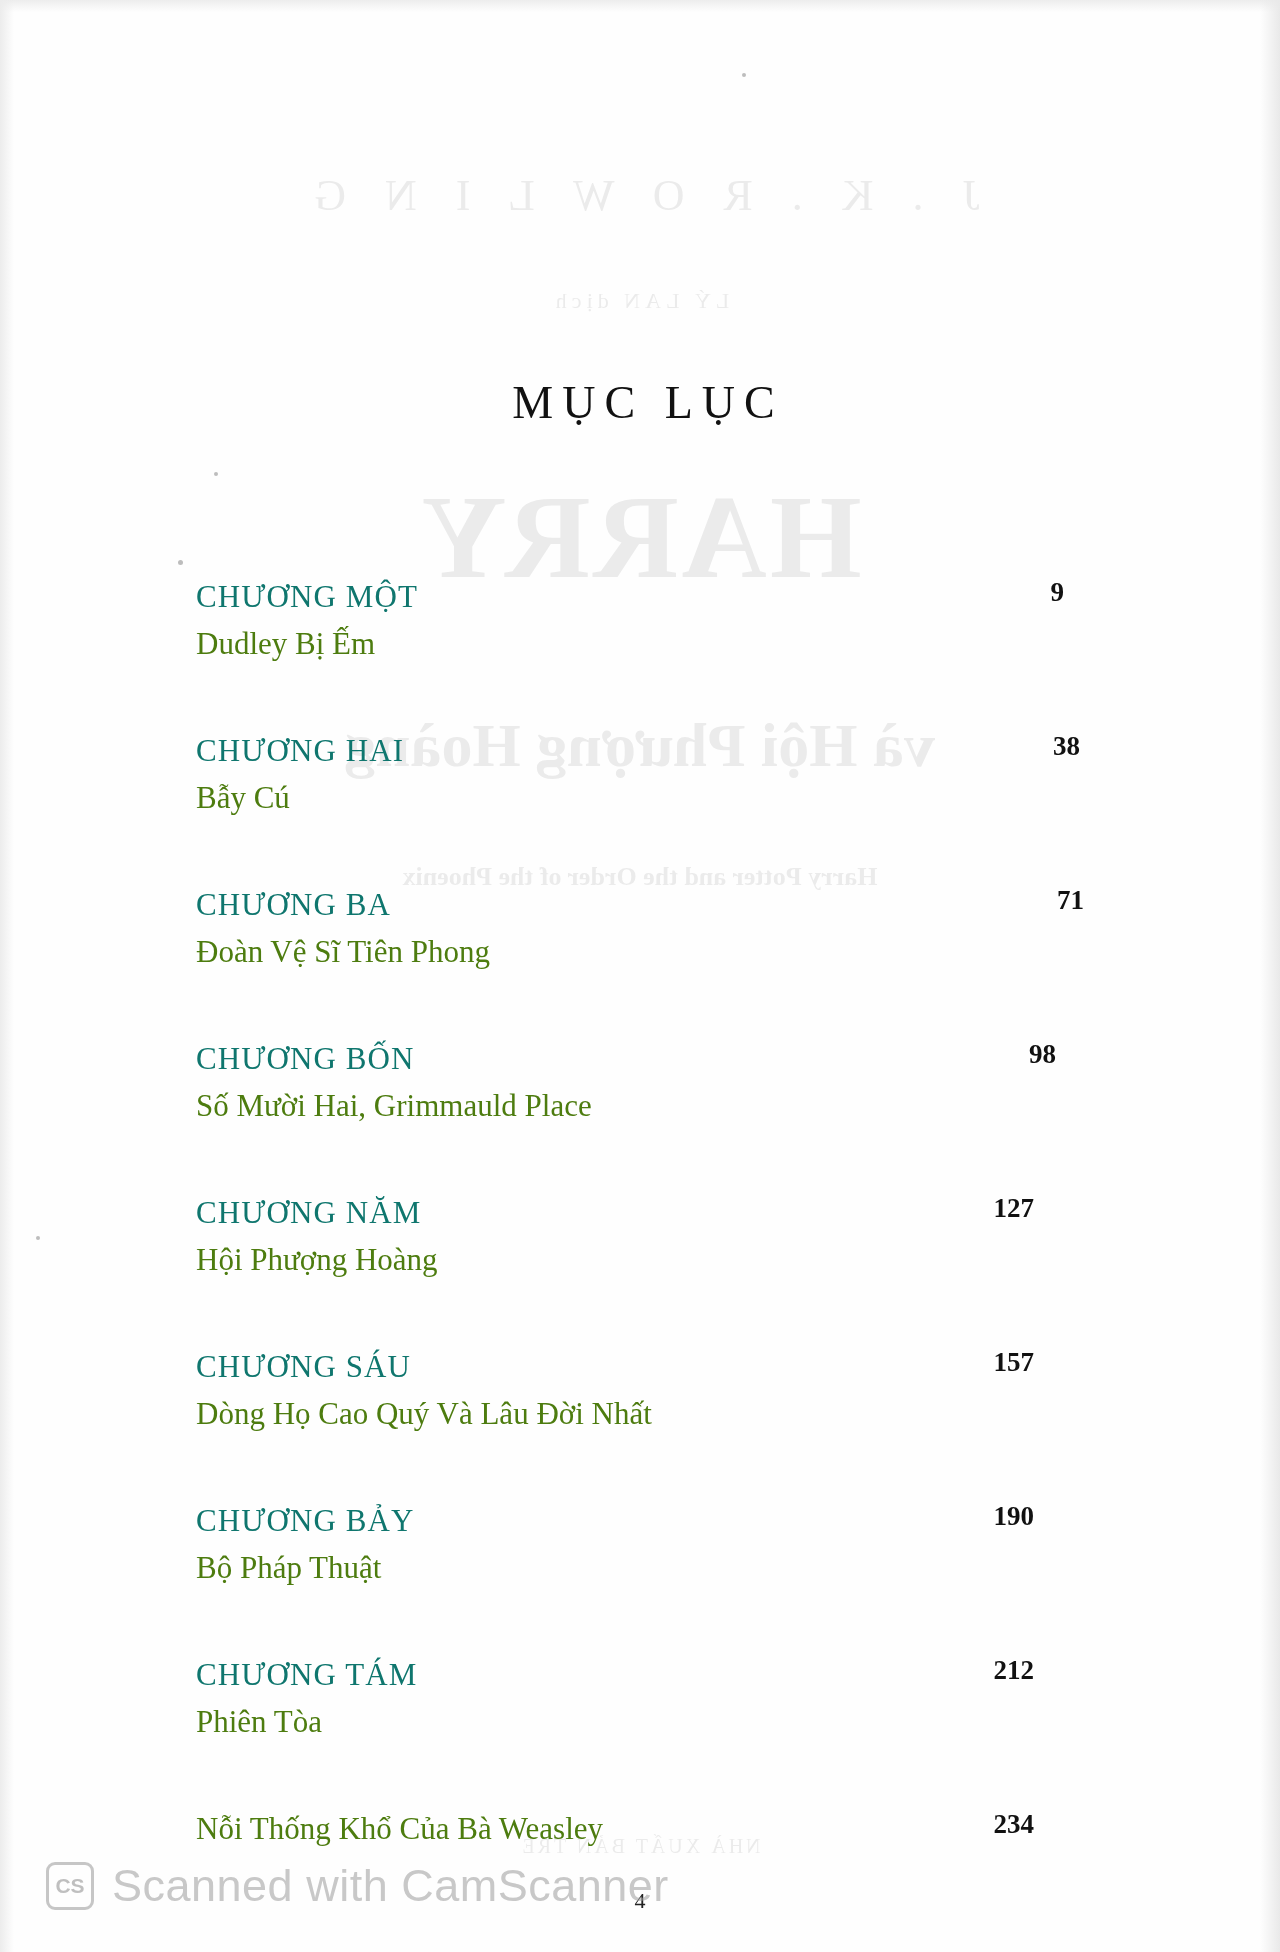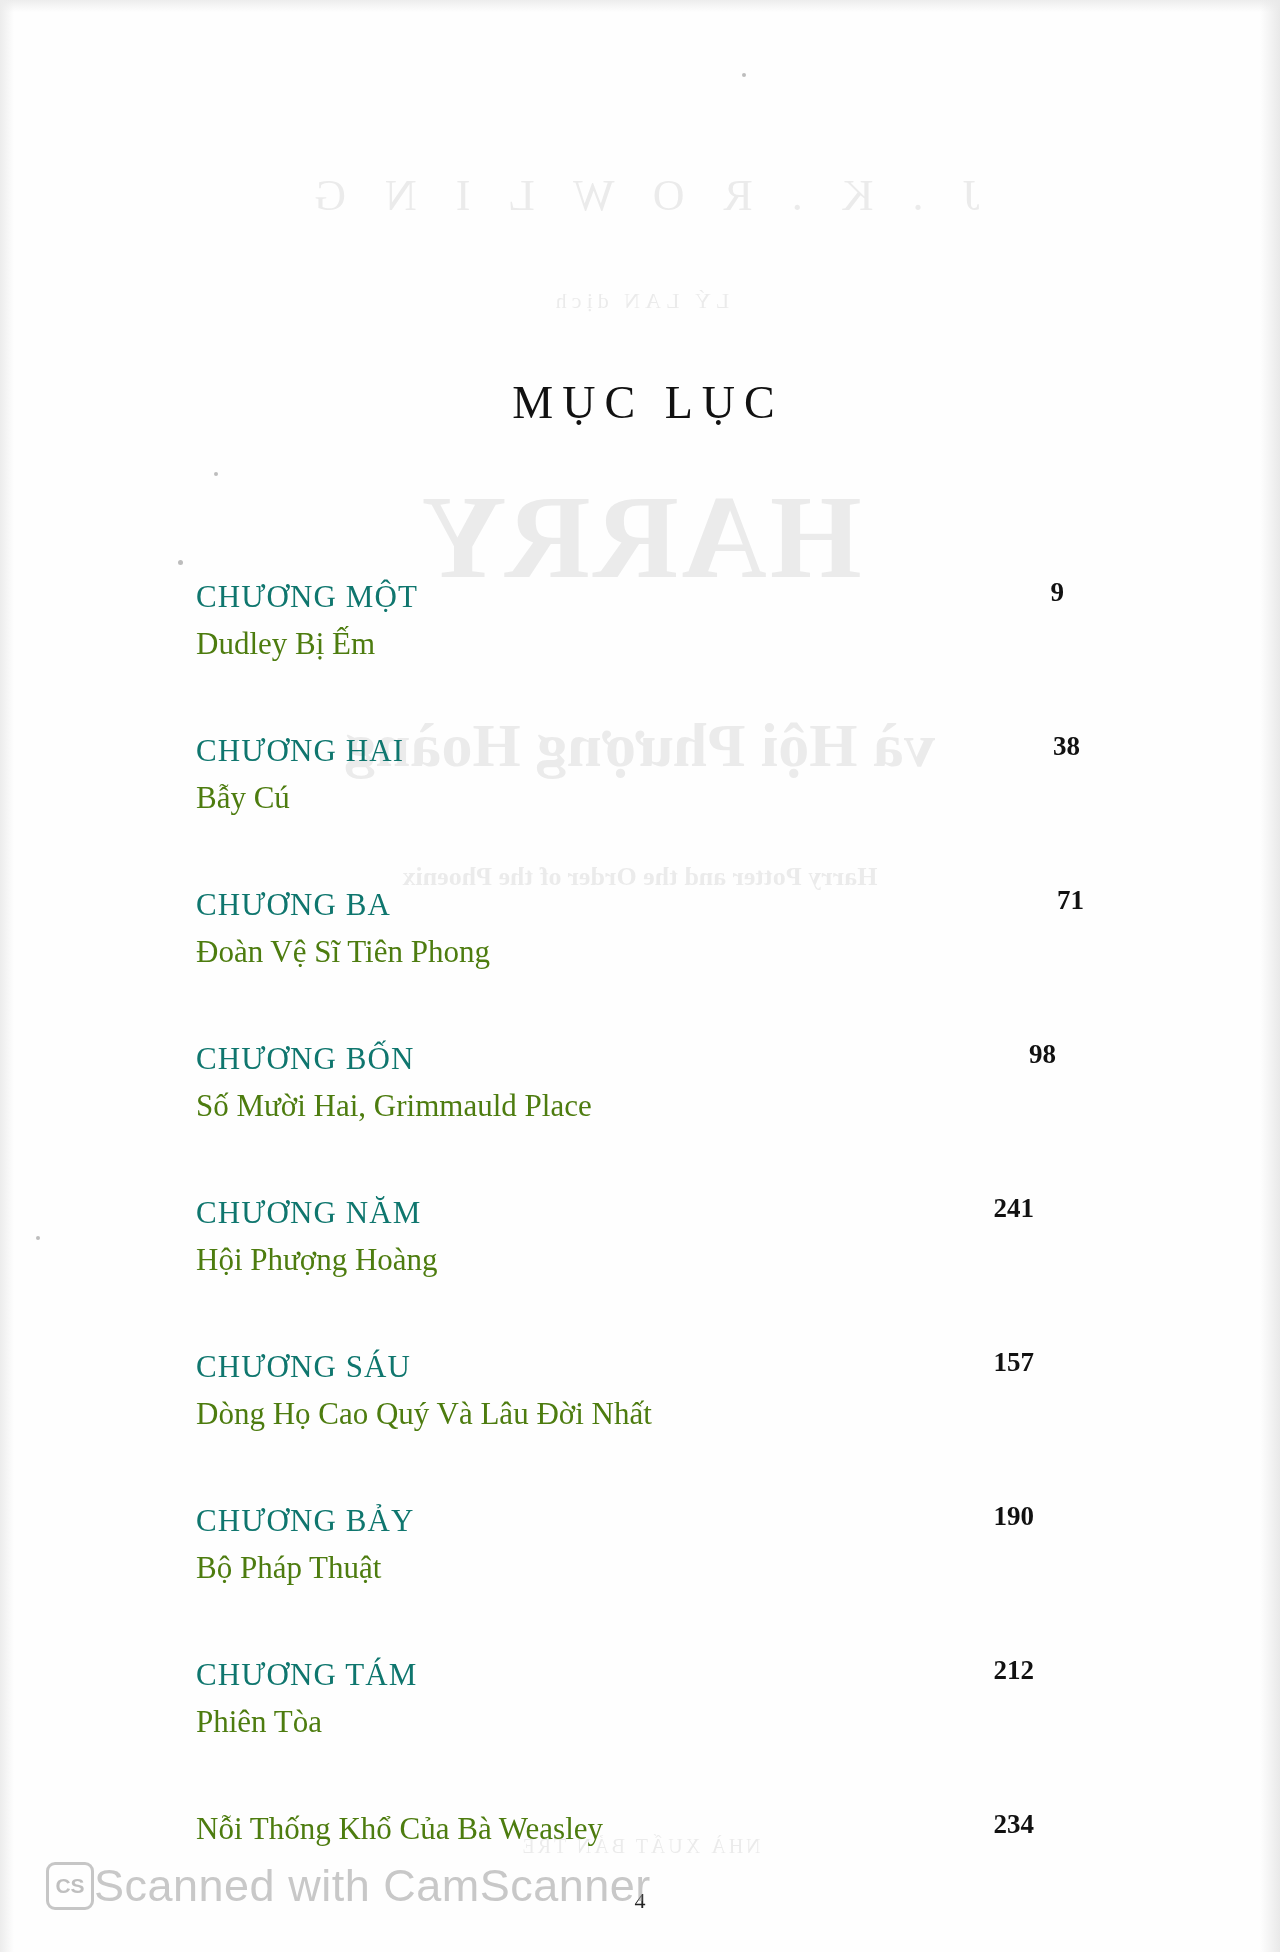--- a/index.html
+++ b/index.html
@@ -163,21 +163,21 @@
     color: #222;
   }
 
   
   .watermark {
     position: absolute;
     left: 46px;
     top: 1860px;
     display: flex;
     align-items: center;
-    gap: 0;
+    gap: 18px;
     opacity: 0.55;
   }
   .cs-badge {
     width: 42px;
     height: 42px;
     border: 3px solid #9a9a9a;
     border-radius: 9px;
     color: #8d8d8d;
     font-family: "Liberation Sans", sans-serif;
     font-size: 21px;
@@ -261,21 +261,21 @@
 
     <div class="toc-entry">
       <div class="toc-chapter">CHƯƠNG BỐN</div>
       <div class="toc-sub">Số Mười Hai, Grimmauld Place</div>
       <div class="toc-page pg-3">98</div>
     </div>
 
     <div class="toc-entry">
       <div class="toc-chapter">CHƯƠNG NĂM</div>
       <div class="toc-sub">Hội Phượng Hoàng</div>
-      <div class="toc-page pg-4">241</div>
+      <div class="toc-page pg-4">127</div>
     </div>
 
     <div class="toc-entry">
       <div class="toc-chapter">CHƯƠNG SÁU</div>
       <div class="toc-sub">Dòng Họ Cao Quý Và Lâu Đời Nhất</div>
       <div class="toc-page pg-5">157</div>
     </div>
 
     <div class="toc-entry">
       <div class="toc-chapter">CHƯƠNG BẢY</div>

